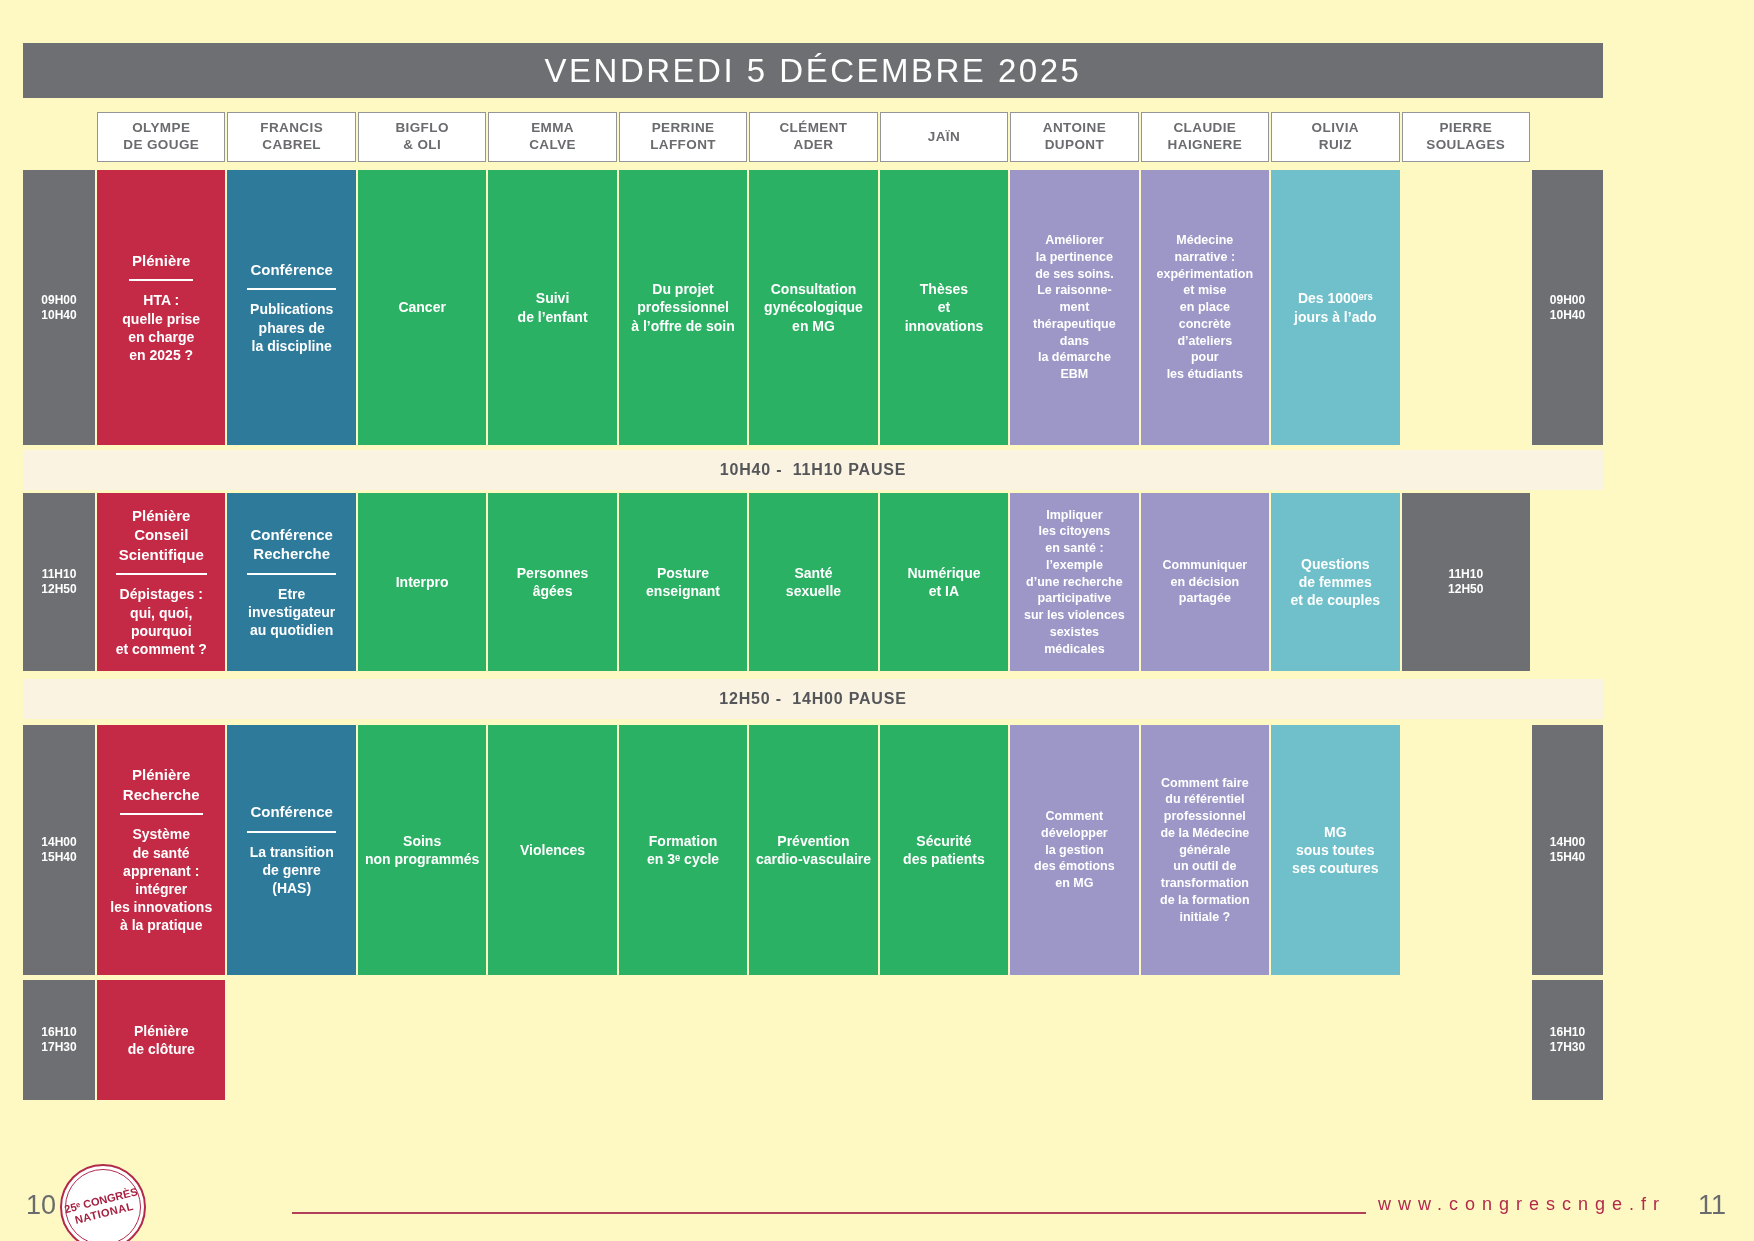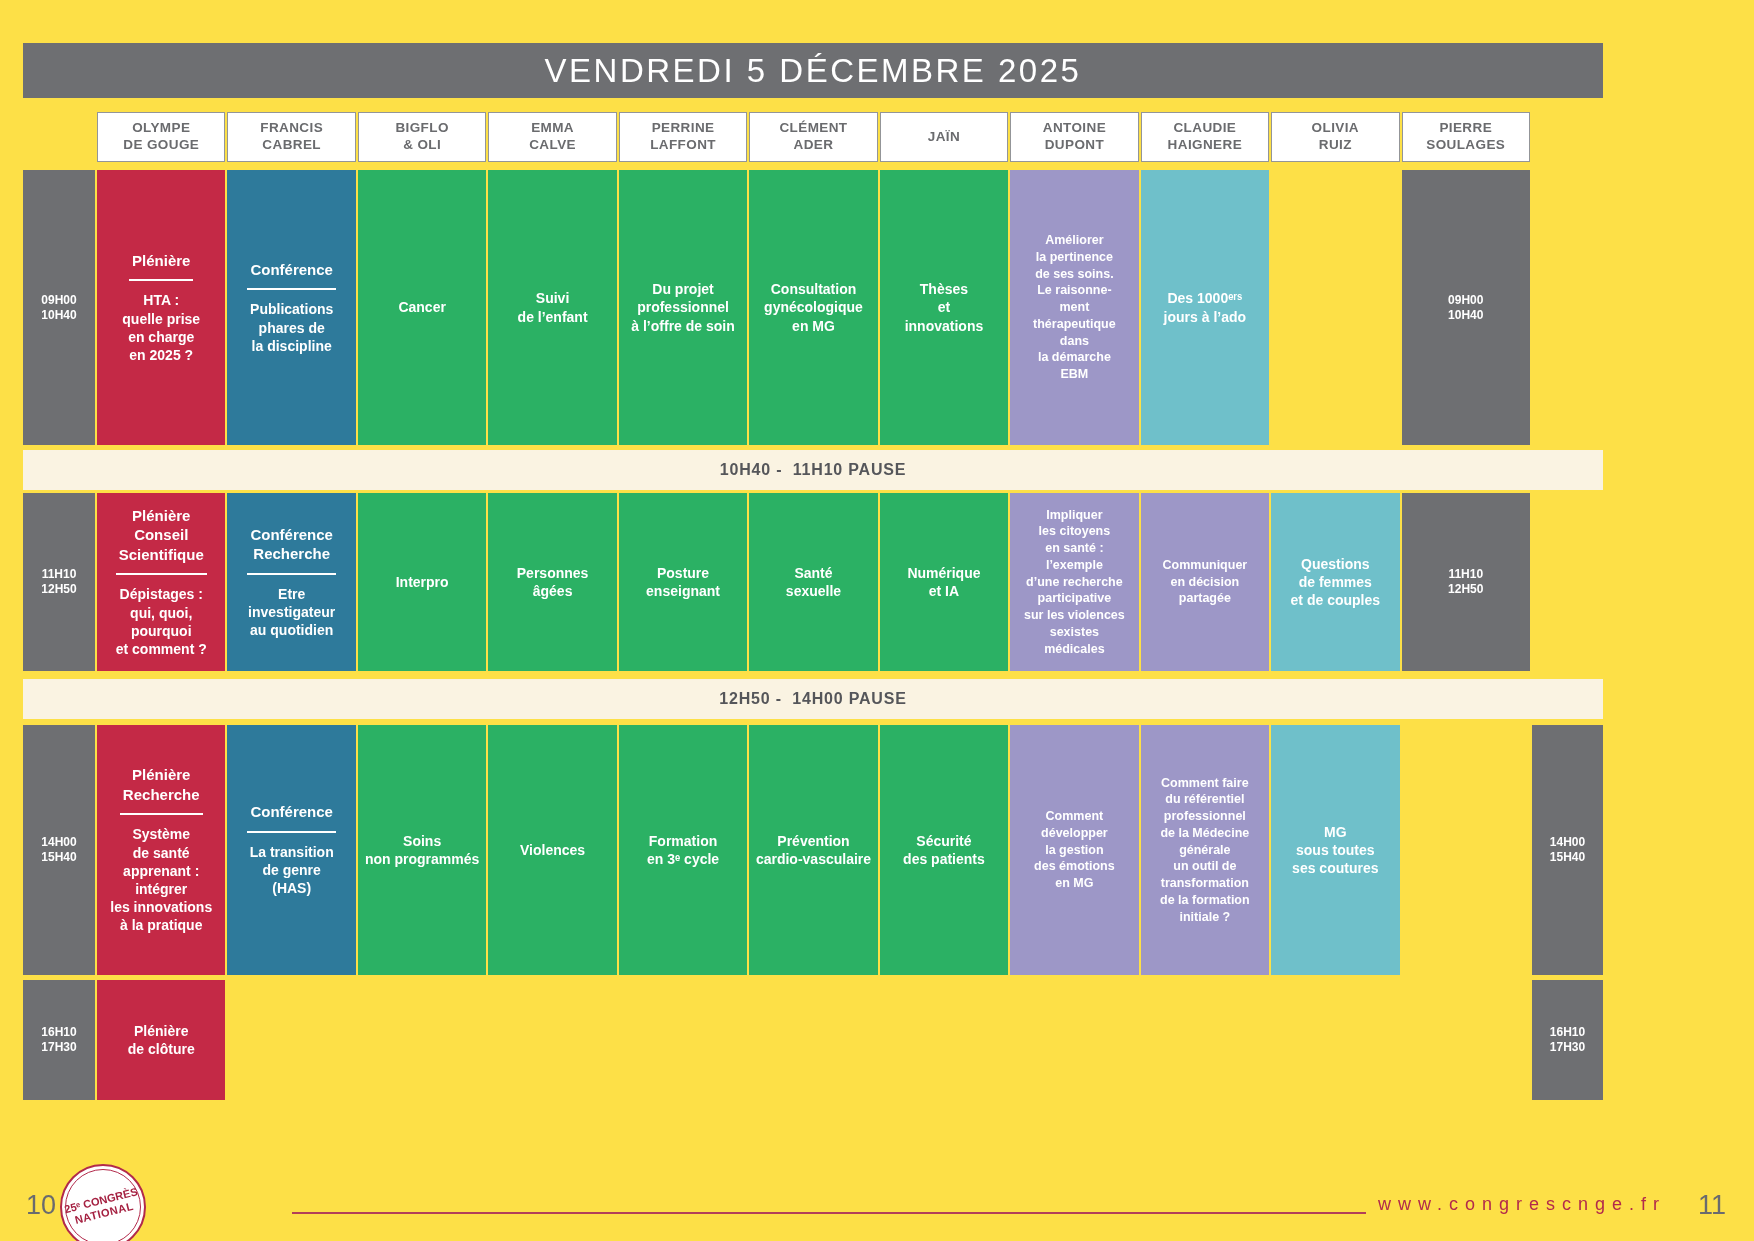--- a/index.html
+++ b/index.html
@@ -1,16 +1,16 @@
 <!DOCTYPE html>
 <html><head>
 <meta charset="utf-8">
 <style>
   html,body{margin:0;padding:0;background:#ffffff;}
-  .page{position:relative;width:1754px;height:1241px;background:#fde047;overflow:hidden;
+  .page{position:relative;width:1754px;height:1241px;background:#fef9c3;overflow:hidden;
         font-family:"Liberation Sans","DejaVu Sans",sans-serif;}
   .sheet{position:absolute;left:23px;top:43px;width:1580px;}
   .grid{display:grid;grid-template-columns:72px repeat(11,1fr) 71px;column-gap:2px;}
   
   .title-band{margin-bottom:14px;}
   .title-bar{grid-column:1 / -1;height:55px;background:#6E6F72;display:flex;align-items:center;justify-content:center;}
   .title-bar span{color:#ffffff;font-size:33px;font-weight:400;letter-spacing:2.5px;}
   
   .header-band{margin-bottom:8px;}
   .hspacer{background:transparent;}
@@ -136,20 +136,31 @@
         <span class="ctext">Améliorer
 la pertinence
 de ses soins.
 Le raisonne-
 ment
 thérapeutique
 dans
 la démarche
 EBM</span>
       </div>
+      <div class="cell c-purple">
+        <span class="ctext">Médecine
+narrative :
+expérimentation
+et mise
+en place
+concrète
+d’ateliers
+pour
+les étudiants</span>
+      </div>
       <div class="cell c-teal">
         <span class="ctext">Des 1000ᵉʳˢ
 jours à l’ado</span>
       </div>
       <div class="cell c-empty"></div>
       <div class="time">09H00
 10H40</div>
     </div>
 
     <div class="pause p1">

